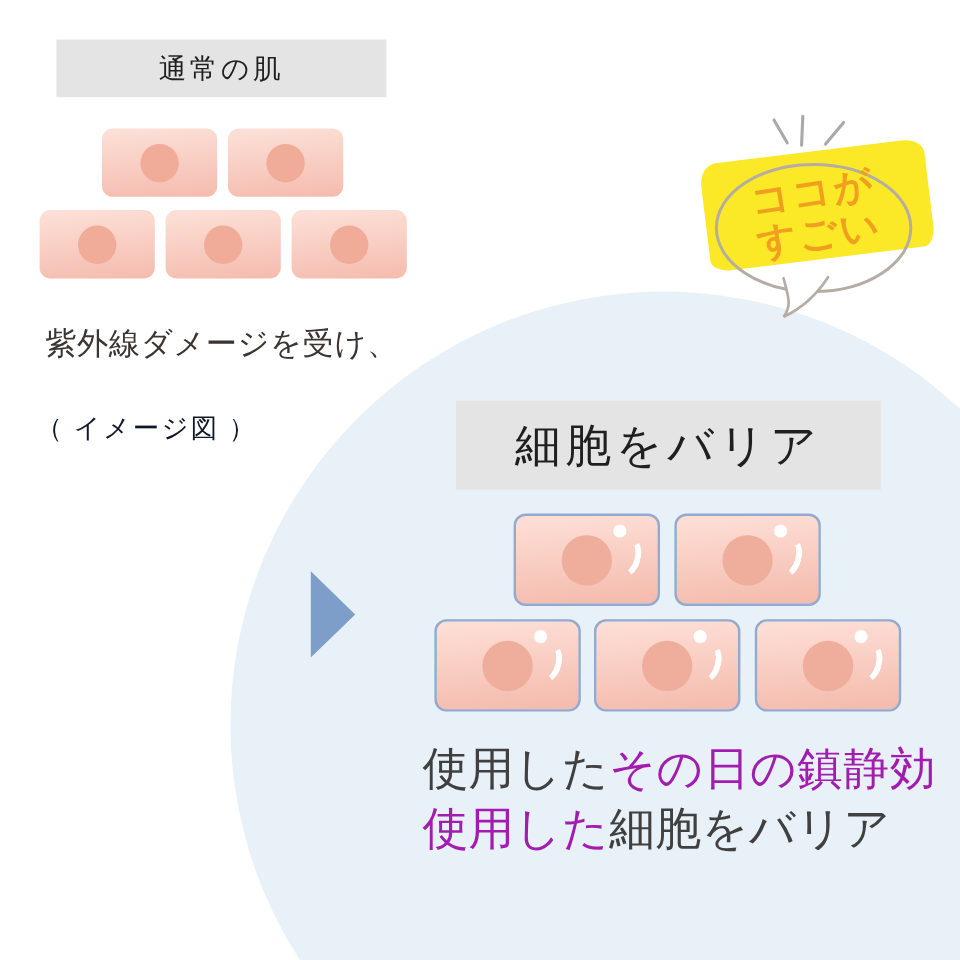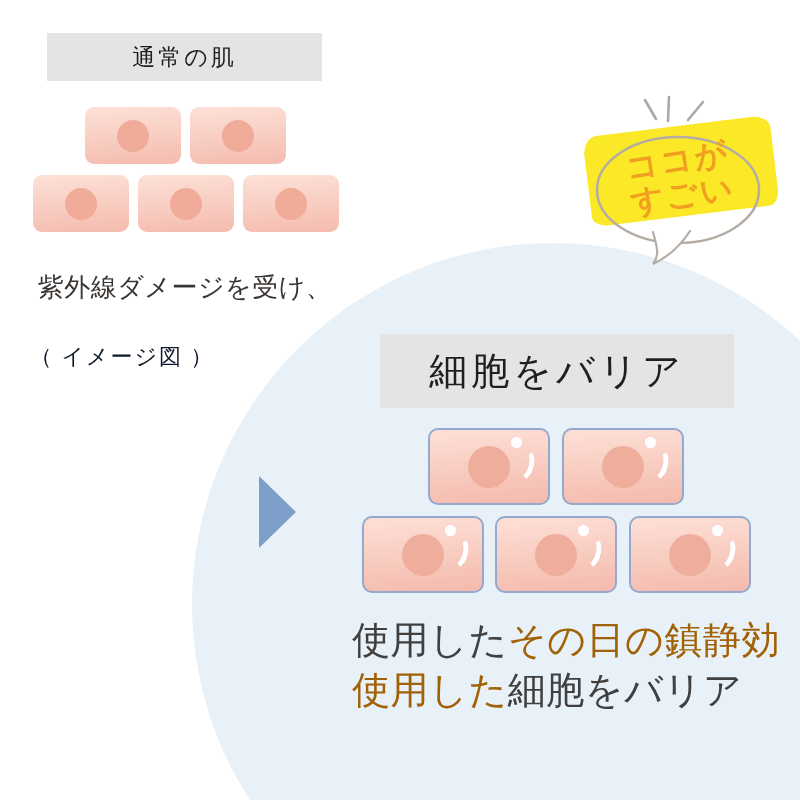--- a/index.html
+++ b/index.html
@@ -82,21 +82,21 @@
     line-height:35px; letter-spacing:2px;
   }
 
   
   .result-text {
     position:absolute; left:352px; top:615px; width:448px; font-size:38px;
     line-height:50px; font-weight:500; letter-spacing:0.5px;
   }
   .result-text .row { white-space:nowrap; }
   .dark { color:#404040; }
-  .teal { color:#a16207; }
+  .teal { color:#a21caf; }
 </style>
 </head>
 <body>
 
 <div class="canvas">
 
   <div class="bg-circle"></div>
 
   <div class="title-box title-left">
     <span>通常の肌</span>

